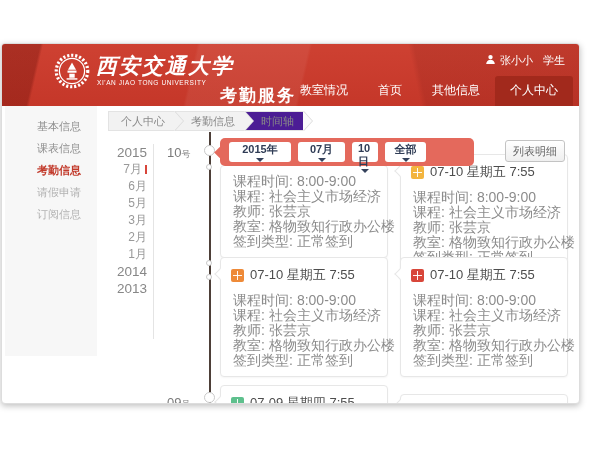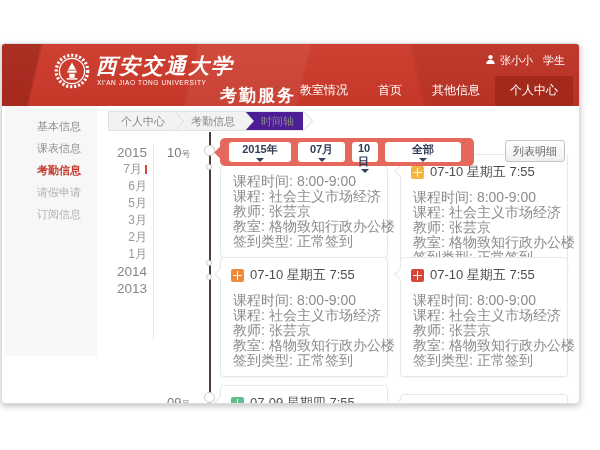--- a/index.html
+++ b/index.html
@@ -61,21 +61,21 @@
   .day { position:absolute; color:#7a7a7a; }
   .day .dn { font-size:13px; }
   .day .ds { font-size:9px; }
 
   
   .bubble { position:absolute; left:218px; top:94px; width:254px; height:28px; background:#e4695c;
     border-radius:5px; display:flex; align-items:center; gap:7px; padding:0 9px; z-index:10; }
   .btail { position:absolute; left:-4px; top:10px; width:9px; height:9px; background:#e4695c; transform:rotate(45deg); }
   .dd { height:20px; background:#fff; border-radius:3px; display:flex; align-items:center;
     justify-content:space-between; padding:0 6px; font-size:11px; font-weight:bold; color:#2f3c55; cursor:pointer;flex-direction:column; }
-  .dd-year { width:62px; } .dd-month { width:47px; } .dd-day { width:26px; } .dd-type { width:76px; }
+  .dd-year { width:62px; } .dd-month { width:47px; } .dd-day { width:26px; } .dd-type { width:41px; }
   .caret { width:0; height:0; border-left:4px solid transparent; border-right:4px solid transparent; border-top:4px solid #35425c; }
   .detail { position:absolute; left:503px; top:96px; width:60px; height:22px; background:linear-gradient(#fff,#efefef);
     border:1px solid #c3c3c3; border-radius:3px; font-size:11px; color:#666; cursor:pointer;
     font-family:"Liberation Sans", sans-serif; }
 
   
   .card { position:absolute; width:168px; background:#fff; border:1px solid #e7e7e7; border-radius:4px;
     box-shadow:0 1px 2px rgba(0,0,0,.04); }
   .tail { position:absolute; left:-5px; top:12px; width:8px; height:8px; background:#fff;
     border-left:1px solid #e7e7e7; border-bottom:1px solid #e7e7e7; transform:rotate(45deg); }

